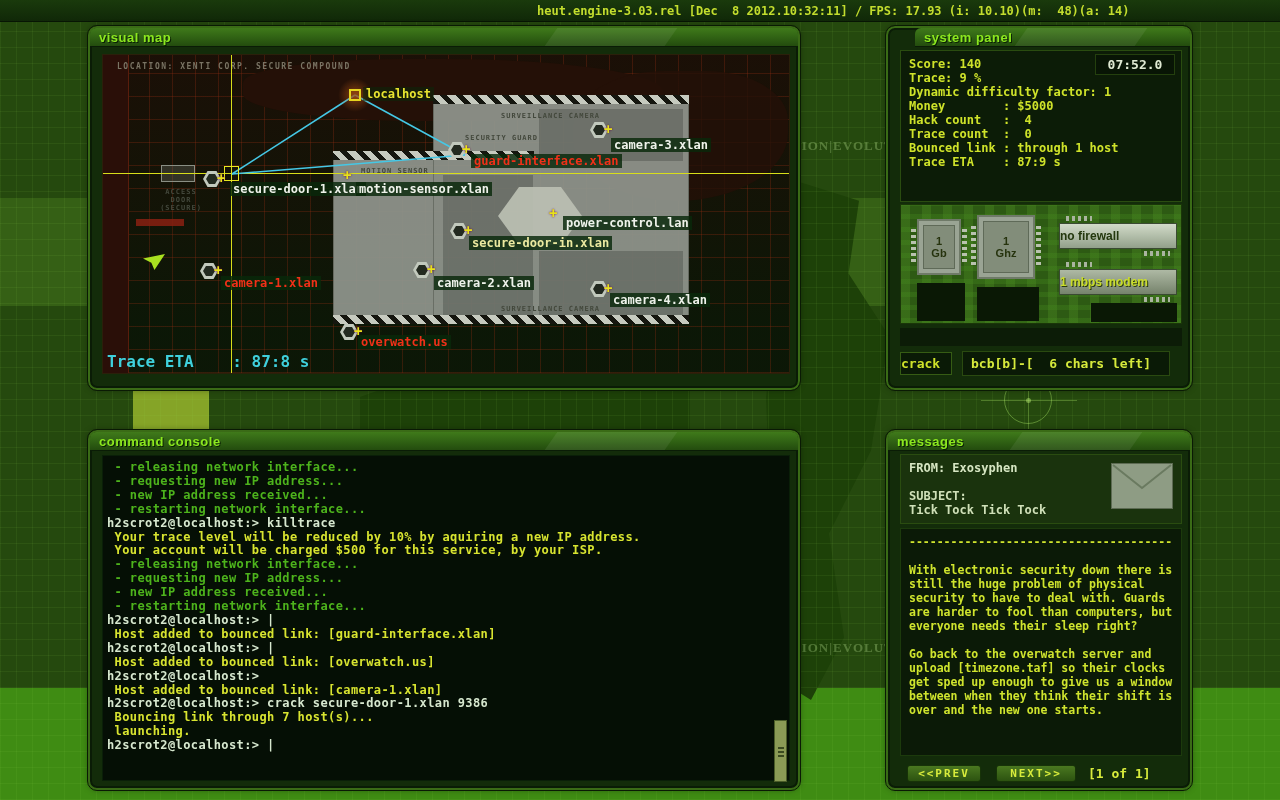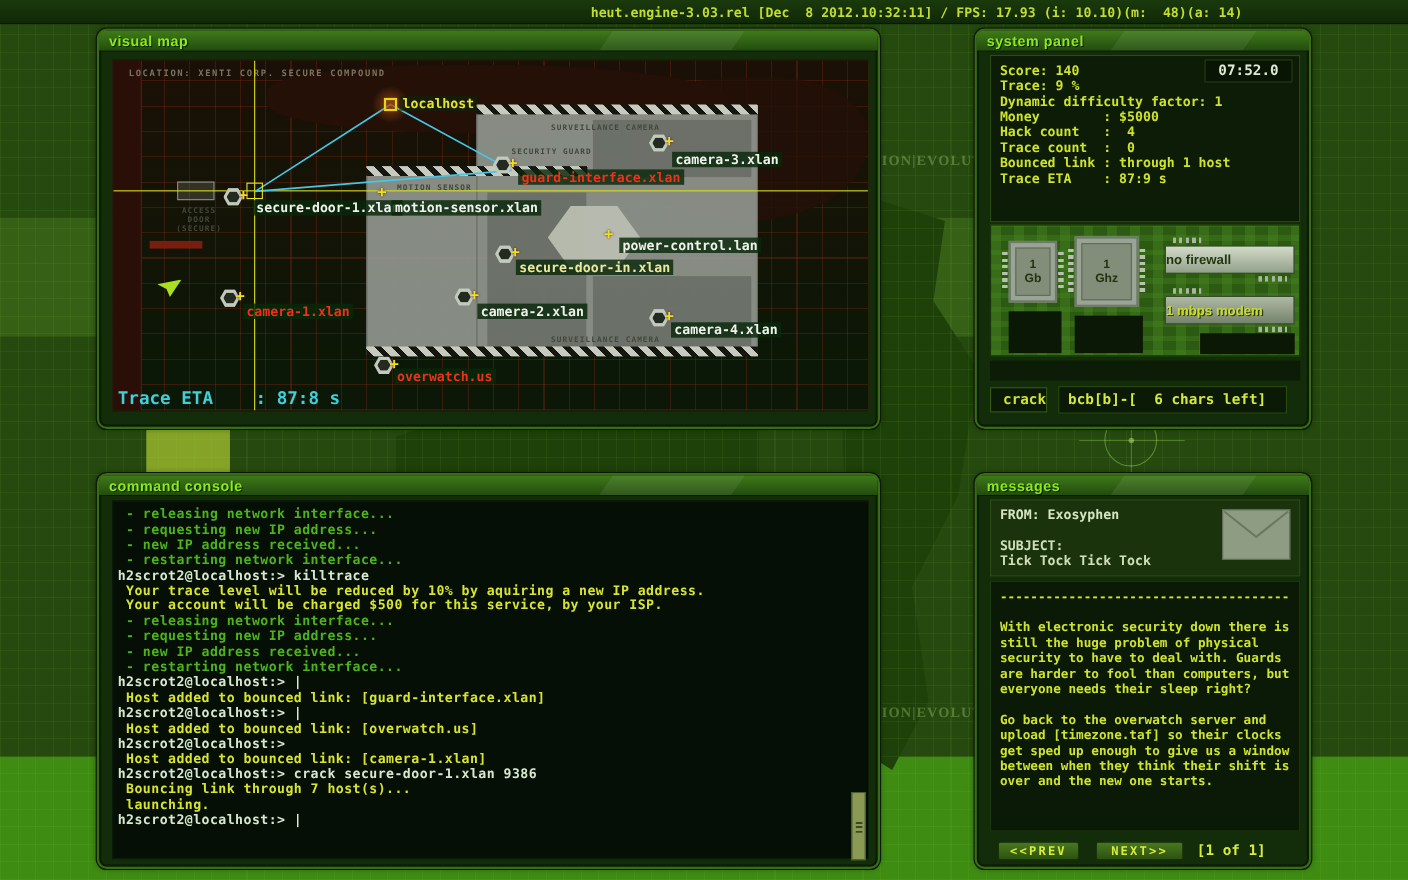--- a/index.html
+++ b/index.html
@@ -115,21 +115,21 @@
   .nlabel { position:absolute; white-space:nowrap; font-size:12px; font-weight:bold;
     background:rgba(8,40,10,.82); padding:0 3px; line-height:14px; }
   .nl-white { color:#eef2ea; } .nl-red { color:#f03018; }
   .nl-yellow { color:#e8e430; background:rgba(8,40,10,.5); } .nl-pale { color:#ece9a0; }
   .cursor-arrow { position:absolute; left:40px; top:199px; width:22px; height:16px; z-index:8;
     background:#a8e020; clip-path:polygon(0 28%,100% 0,52% 100%,38% 55%); }
   .map-eta { position:absolute; left:4px; top:297px; z-index:8; white-space:pre;
     font-size:16px; font-weight:bold; color:#3fd0dc; }
 
   
-  #sys-panel { left:886px; top:26px; width:306px; height:364px; }
+  #sys-panel { left:886px; top:26px; width:306px; height:364px;padding-left:27px; }
   .sys-info { position:absolute; left:12px; top:22px; width:282px; height:152px;
     background:#0c1c07; border:1px solid #2a4c10; }
   .sys-stats { position:absolute; left:8px; top:6px; }
   .sys-stats div { white-space:pre; font-size:12px; line-height:14px; font-weight:bold; color:#cfe32a; }
   .clock { position:absolute; right:6px; top:3px; width:80px; height:21px;
     background:#081505; border:1px solid #24400e; color:#dfe9d2;
     font-size:13px; font-weight:bold; text-align:center; line-height:19px; }
   .hw { position:absolute; left:12px; top:176px; width:282px; height:120px;
     background:#2d5a13; border:1px solid #1a3608;
     background-image:
@@ -154,21 +154,21 @@
   .mod-fw { top:18px; background:linear-gradient(180deg,#d2dbc9,#92a08a); color:#24380e; }
   .mod-md { top:64px; background:linear-gradient(180deg,#aeb9a4,#76836c); color:#cadd2a;
     text-shadow:1px 1px 0 #2a3a10; }
   .hwslot { position:absolute; background:#0a1805; }
   .slot1 { left:16px; top:78px; width:48px; height:38px; }
   .slot2 { left:76px; top:82px; width:62px; height:34px; }
   .slot3 { left:190px; top:98px; width:86px; height:19px; }
   .sys-strip { position:absolute; left:12px; top:300px; width:282px; height:18px; background:#0c1c07; }
   .crack-btn { position:absolute; left:12px; top:324px; width:52px; height:23px;
     background:#0a1a06; border:1px solid #365c14; color:#cfe32a;
-    font-size:13px; font-weight:bold; text-align:right; line-height:21px;
+    font-size:13px; font-weight:bold; text-align:left; line-height:21px;
     font-family:"DejaVu Sans Mono",monospace; }
   .crack-input { position:absolute; left:74px; top:323px; width:208px; height:25px;
     background:#0a1a06; border:1px solid #2a4a10; color:#d6ea3c;
     font-size:13px; font-weight:bold; line-height:23px; padding-left:8px; white-space:pre; }
 
   
   #console-panel { left:88px; top:430px; width:712px; height:360px; }
   .console { position:absolute; left:12px; top:23px; width:688px; height:326px;
     background:#050f05; border:1px solid #0a1f08; padding:5px 0 0 4px; overflow:hidden; }
   .cl { white-space:pre; font-size:12px; line-height:13.9px; font-weight:bold; letter-spacing:.4px; }

